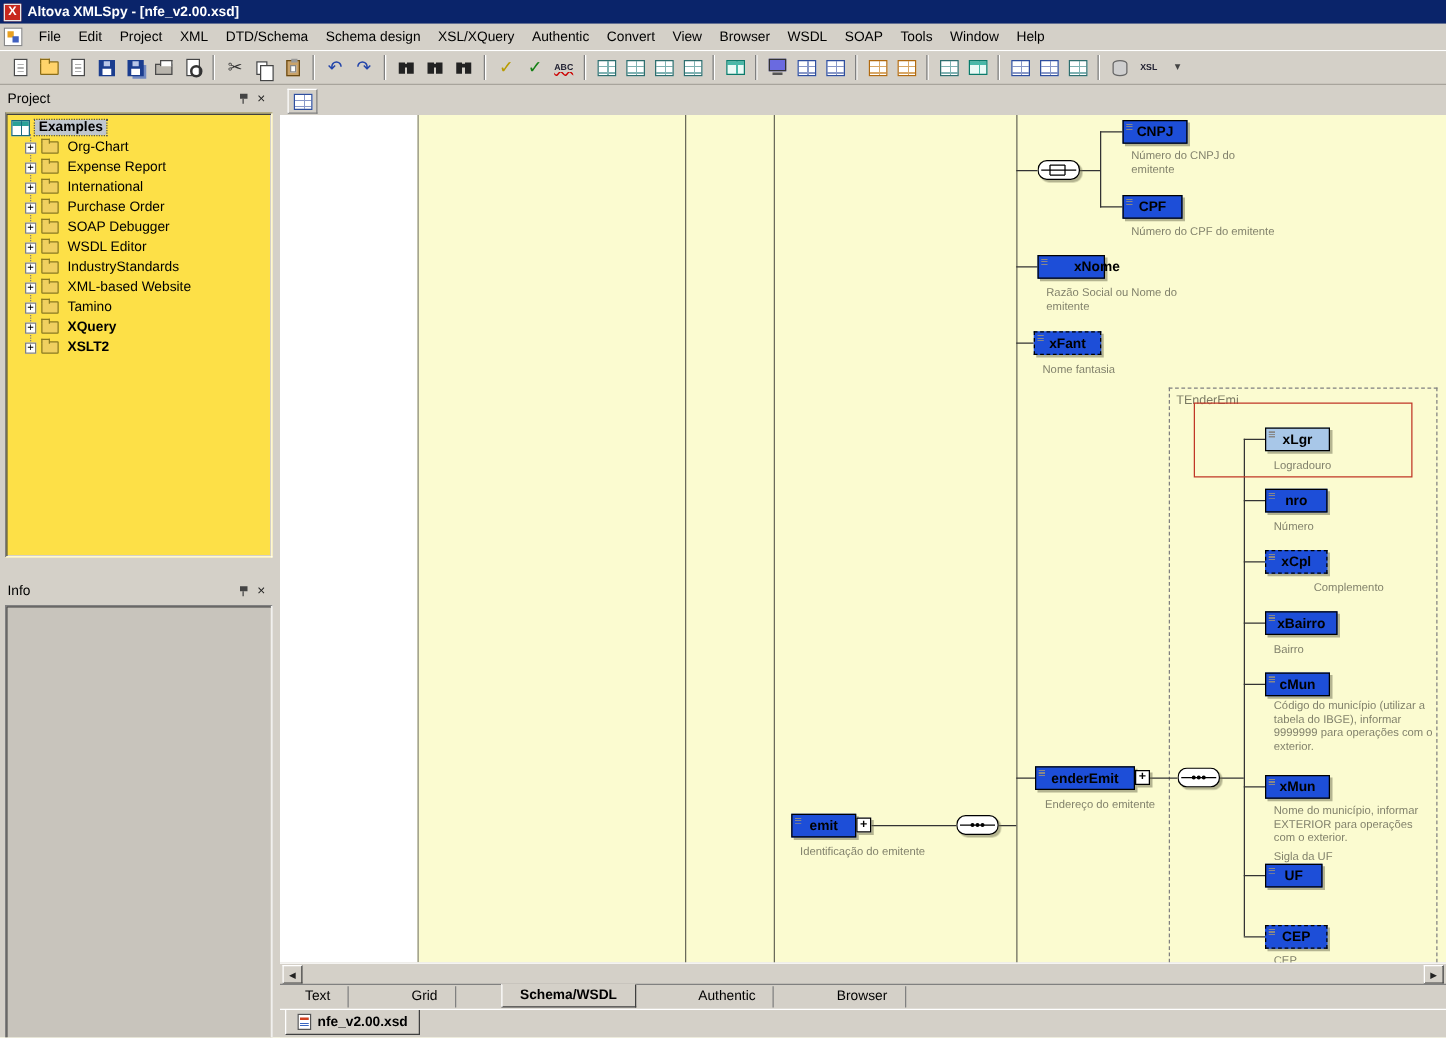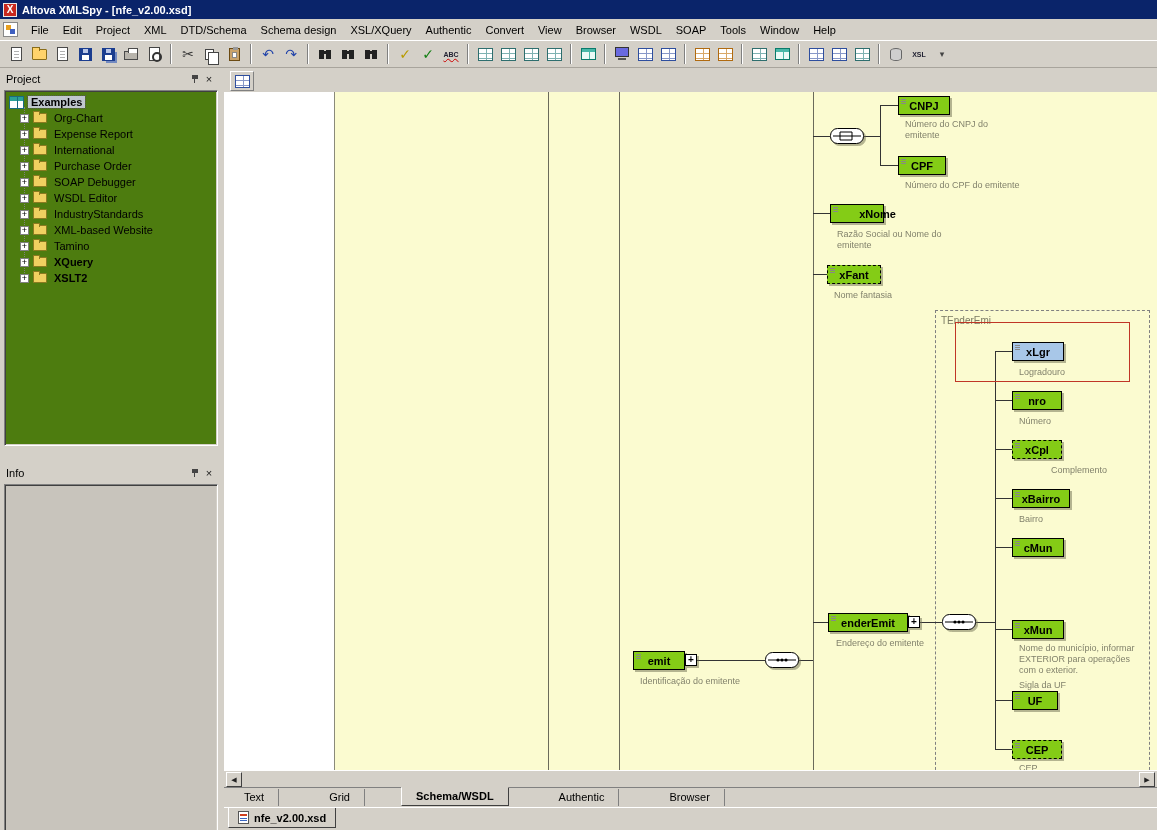--- a/index.html
+++ b/index.html
@@ -72,21 +72,21 @@
   .i-monitor::after { content:''; position:absolute; left:2px; bottom:-4px; width:8px; height:2px; background:#555; }
   .i-db { width:12px; height:13px; background:#cfcfcf; border:1px solid #666; border-radius:6px/3px; }
   
   .panel { position:absolute; left:0; width:222px; }
   .phead { position:absolute; left:2px; right:2px; top:0; height:18px; display:flex; align-items:center; padding:0 4px; }
   .phead .plabel { flex:1; }
   .pbtn { width:14px; height:14px; display:flex; align-items:center; justify-content:center; font-size:11px; line-height:1; color:#222; }
   .i-pinshape { position:relative; width:9px; height:10px; }
   .i-pinshape::before { content:''; position:absolute; left:1px; top:1px; width:6px; height:4px; background:#444; }
   .i-pinshape::after  { content:''; position:absolute; left:3px; top:5px; width:1px; height:4px; background:#444; }
-  .tree { position:absolute; left:4px; top:20px; width:214px; background:#4d7c0f;
+  .tree { position:absolute; left:4px; top:20px; width:214px; background:#fde047;
     border:1px solid; border-color:#808080 #fff #fff #808080;
     box-shadow: inset 1px 1px 0 #404040, inset -1px -1px 0 #d4d0c8;
     padding-top:3px; overflow:hidden; }
   .infobox { position:absolute; left:4px; top:20px; width:214px; background:#c8c4bc;
     border:1px solid; border-color:#808080 #fff #fff #808080;
     box-shadow: inset 1px 1px 0 #404040, inset -1px -1px 0 #d4d0c8; }
   .trow { height:16px; display:flex; align-items:center; gap:4px; padding-left:4px; position:relative; z-index:1; }
   .trow.child { padding-left:15px; }
   .texp { width:9px; height:9px; background:#fff; border:1px solid #808080; flex:none;
     display:flex; align-items:center; justify-content:center; font-size:9px; line-height:1; }
@@ -105,21 +105,21 @@
   .docbtn { position:absolute; left:6px; top:1px; width:24px; height:20px; background:#d4d0c8;
     border:1px solid; border-color:#fff #808080 #808080 #fff; display:flex; align-items:center; justify-content:center; }
   .diagram { position:absolute; left:224px; top:92px; right:0; height:678px; background:#fff; overflow:hidden; }
   .yellow { position:absolute; left:110px; top:0; right:0; bottom:0; background:#fbfbd0; border-left:1px solid #8a8a7a; z-index:0; }
   .vl { position:absolute; top:0; bottom:0; width:1px; background:#6a6a5a; z-index:1; }
   .vl2 { position:absolute; width:1px; background:#333; z-index:1; }
   .hl { position:absolute; height:1px; background:#333; z-index:1; }
   .typebox { position:absolute; border:1px dashed #808080; z-index:1; }
   .typelabel { position:absolute; color:#7b7b64; font-size:10px; z-index:2; }
   .redrect { position:absolute; border:1px solid #c03626; z-index:4; }
-  .ebox { position:absolute; height:19px; background:#84cc16; border:1px solid #000; z-index:3;
+  .ebox { position:absolute; height:19px; background:#1d4ed8; border:1px solid #000; z-index:3;
     box-shadow:2px 2px 0 rgba(110,110,80,.5); display:flex; align-items:center; justify-content:center;
     font-weight:bold; font-size:11px; padding:0 3px; }
   .ebox::before { content:''; position:absolute; left:2px; top:2px; width:5px; height:5px;
     background:repeating-linear-gradient(to bottom,#888 0 1px,transparent 1px 2px); }
   .opt { border-style:dashed; }
   .selbox { background:#a8c7e8; }
   .plus { position:absolute; width:12px; height:12px; background:#fff; border:1px solid #000; z-index:3;
     box-shadow:2px 2px 0 rgba(110,110,80,.5); display:flex; align-items:center; justify-content:center;
     font-size:10px; line-height:1; font-weight:bold; }
   .conn { position:absolute; z-index:3; filter:drop-shadow(2px 2px 0 rgba(110,110,80,.5)); }
@@ -501,20 +501,21 @@
     <div class="ann" style="left:681px; top:27px; width:95px;">Número do CNPJ do emitente</div>
     <div class="ann" style="left:681px; top:88px; width:150px;">Número do CPF do emitente</div>
     <div class="ann" style="left:613px; top:137px; width:115px;">Razão Social ou Nome do emitente</div>
     <div class="ann" style="left:610px; top:198px; width:100px;">Nome fantasia</div>
     <div class="ann" style="left:612px; top:546px; width:110px;">Endereço do emitente</div>
     <div class="ann" style="left:416px; top:584px; width:150px;">Identificação do emitente</div>
     <div class="ann" style="left:795px; top:275px; width:120px;">Logradouro</div>
     <div class="ann" style="left:795px; top:324px; width:120px;">Número</div>
     <div class="ann" style="left:795px; top:373px; width:120px;text-align:center;">Complemento</div>
     <div class="ann" style="left:795px; top:422px; width:120px;">Bairro</div>
+    <div class="ann" style="left:795px; top:467px; width:128px;">Código do município (utilizar a tabela do IBGE), informar 9999999 para operações com o exterior.</div>
     <div class="ann" style="left:795px; top:551px; width:122px;">Nome do município, informar EXTERIOR para operações com o exterior.</div>
     <div class="ann" style="left:795px; top:588px; width:120px;">Sigla da UF</div>
     <div class="ann" style="left:795px; top:671px; width:120px;">CEP</div>
   </div>
 
   <div class="hscroll">
     <div class="sbtn" style="left:2px;">
         <span>◀</span>
       </div>
     <div class="sbtn" style="right:2px;">

